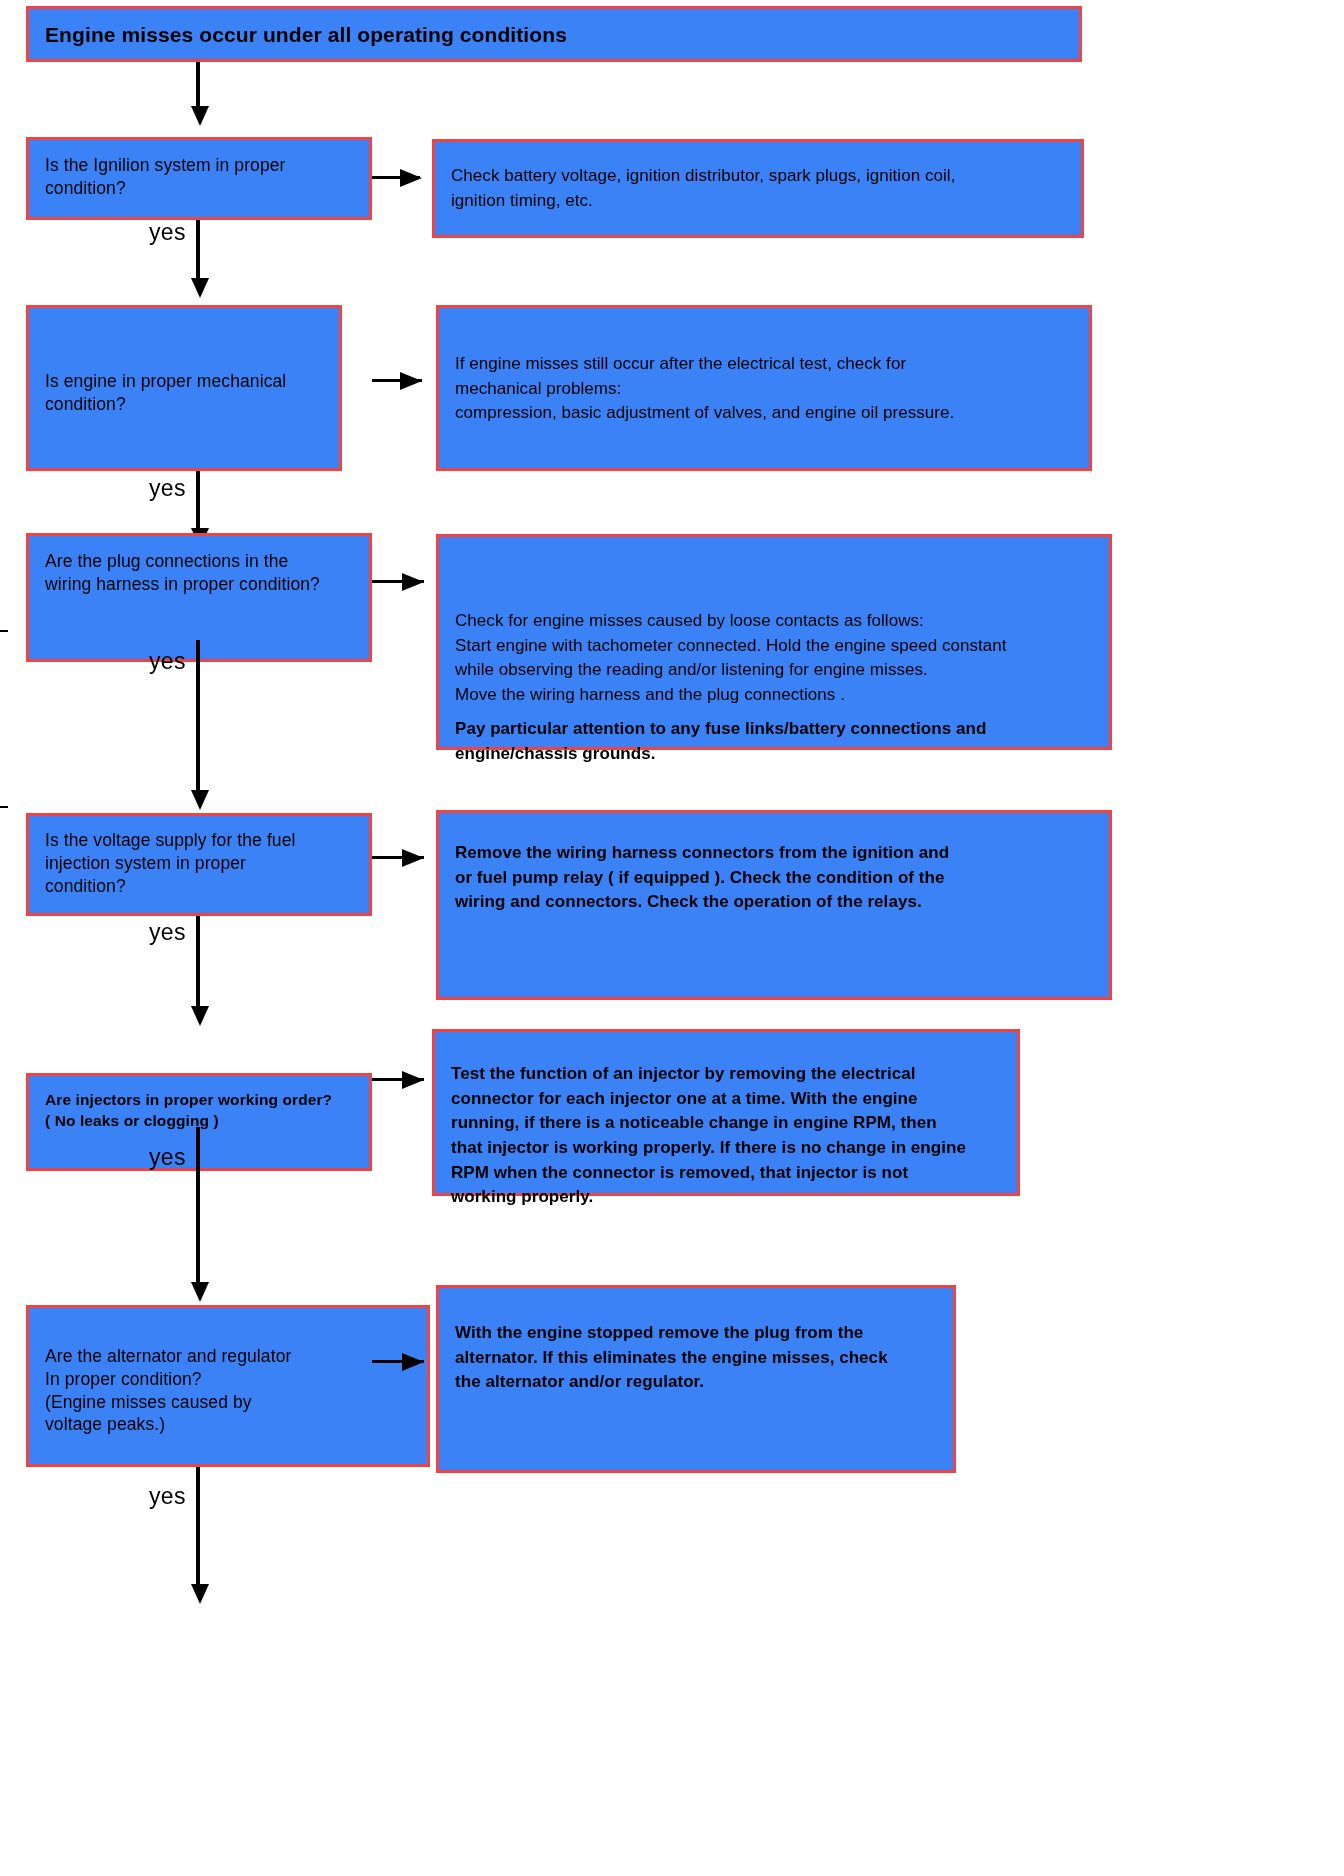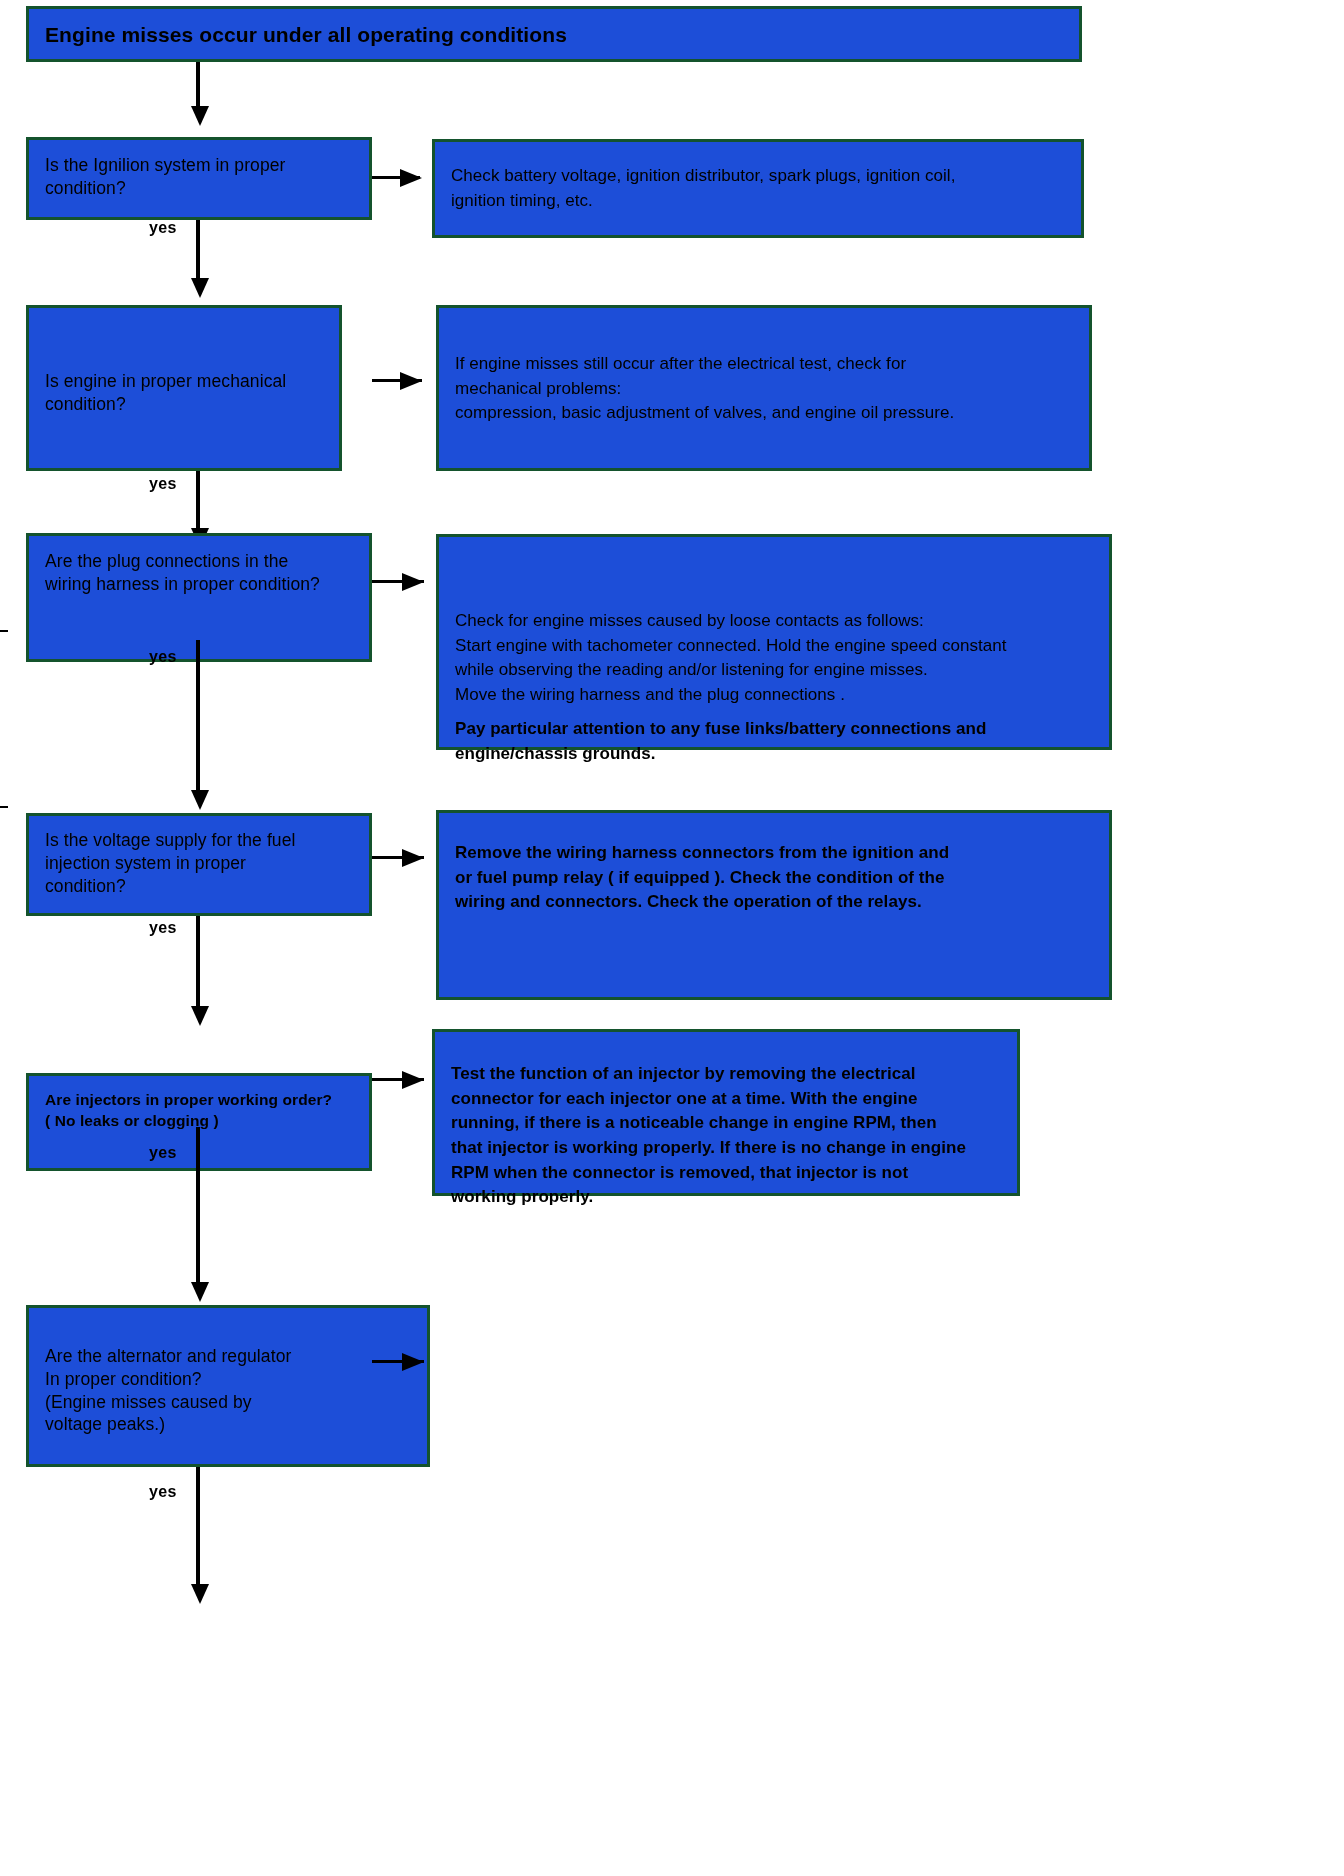--- a/index.html
+++ b/index.html
@@ -13,22 +13,22 @@
     width:1344px;
     height:1876px;
     background:#ffffff;
     overflow:hidden;
   }
 
   
   .box{
     position:absolute;
     box-sizing:border-box;
-    border:3px solid #14532d;
-    background:#1d4ed8;
+    border:3px solid #ef4444;
+    background:#3b82f6;
   }
   .box .txt{
     position:absolute;
     left:0; right:0;
     padding:0 16px;
     box-sizing:border-box;
     white-space:pre-wrap;
     line-height:1.30;
   }
 
@@ -80,22 +80,22 @@
   }
   .arrow-right{
     position:absolute;
     width:0;height:0;
     border-top:9px solid transparent;
     border-bottom:9px solid transparent;
     border-left:22px solid #000;
   }
   .yes-label{
     position:absolute;
-    font-size:16px;
-    font-weight:bold;
+    font-size:23px;
+    font-weight:normal;
     letter-spacing:.3px;
   }
   .tick{
     position:absolute;
     width:8px;height:2px;background:#000;
   }
 </style>
 </head>
 <body>
 
@@ -192,17 +192,22 @@
   <div class="arrow-down" style="left:191px; top:1282px;"></div>
 
   <div class="box q-box" style="left:26px; top:1305px; width:404px; height:162px;">
     <div class="txt" style="top:37px;">Are the alternator and regulator
 In proper condition?
 (Engine misses caused by
 voltage peaks.)</div>
   </div>
   <div class="hline" style="left:372px; top:1360px; width:52px;"></div>
   <div class="arrow-right" style="left:402px; top:1353px;"></div>
+  <div class="box a-box bold" style="left:436px; top:1285px; width:520px; height:188px;">
+    <div class="txt" style="top:17px;">With the engine stopped remove the plug from the
+alternator. If this eliminates the engine misses, check
+the alternator and/or regulator.</div>
+  </div>
   <div class="vline" style="left:196px; top:1467px; height:122px;"></div>
   <div class="yes-label" style="left:149px; top:1483px;">yes</div>
   <div class="arrow-down" style="left:191px; top:1584px;"></div>
 
 </div>
 
 </body></html>

